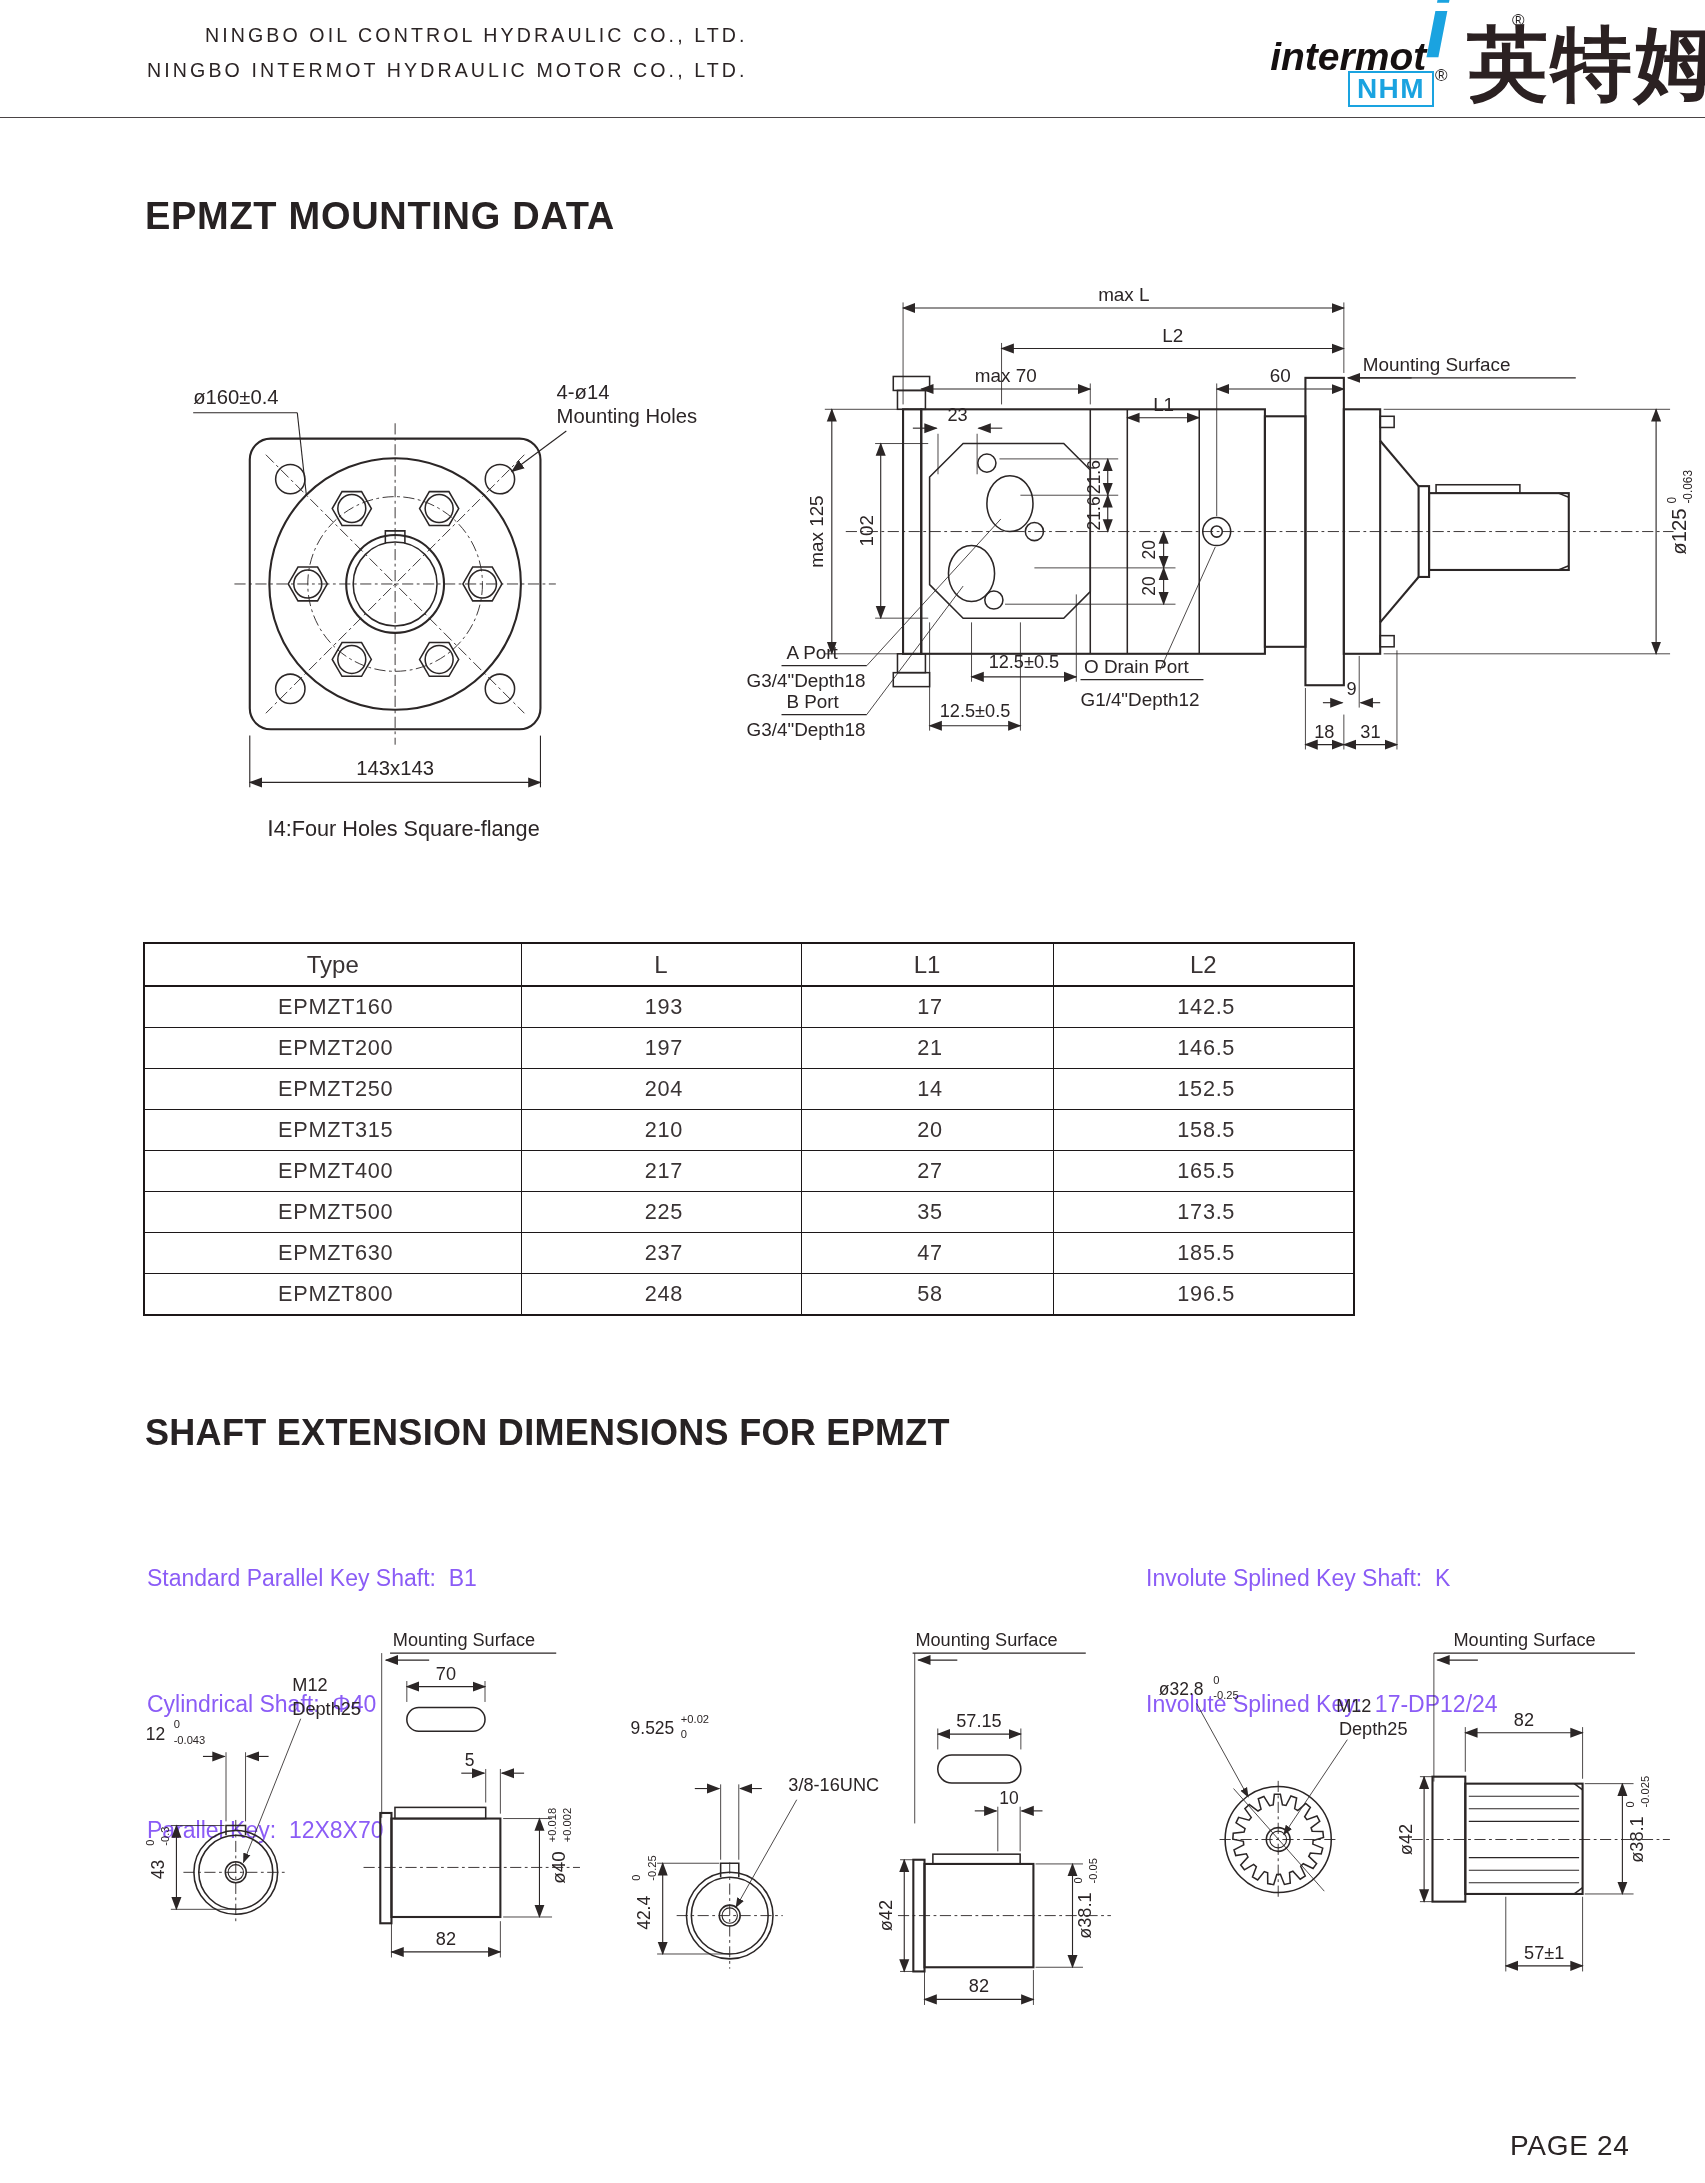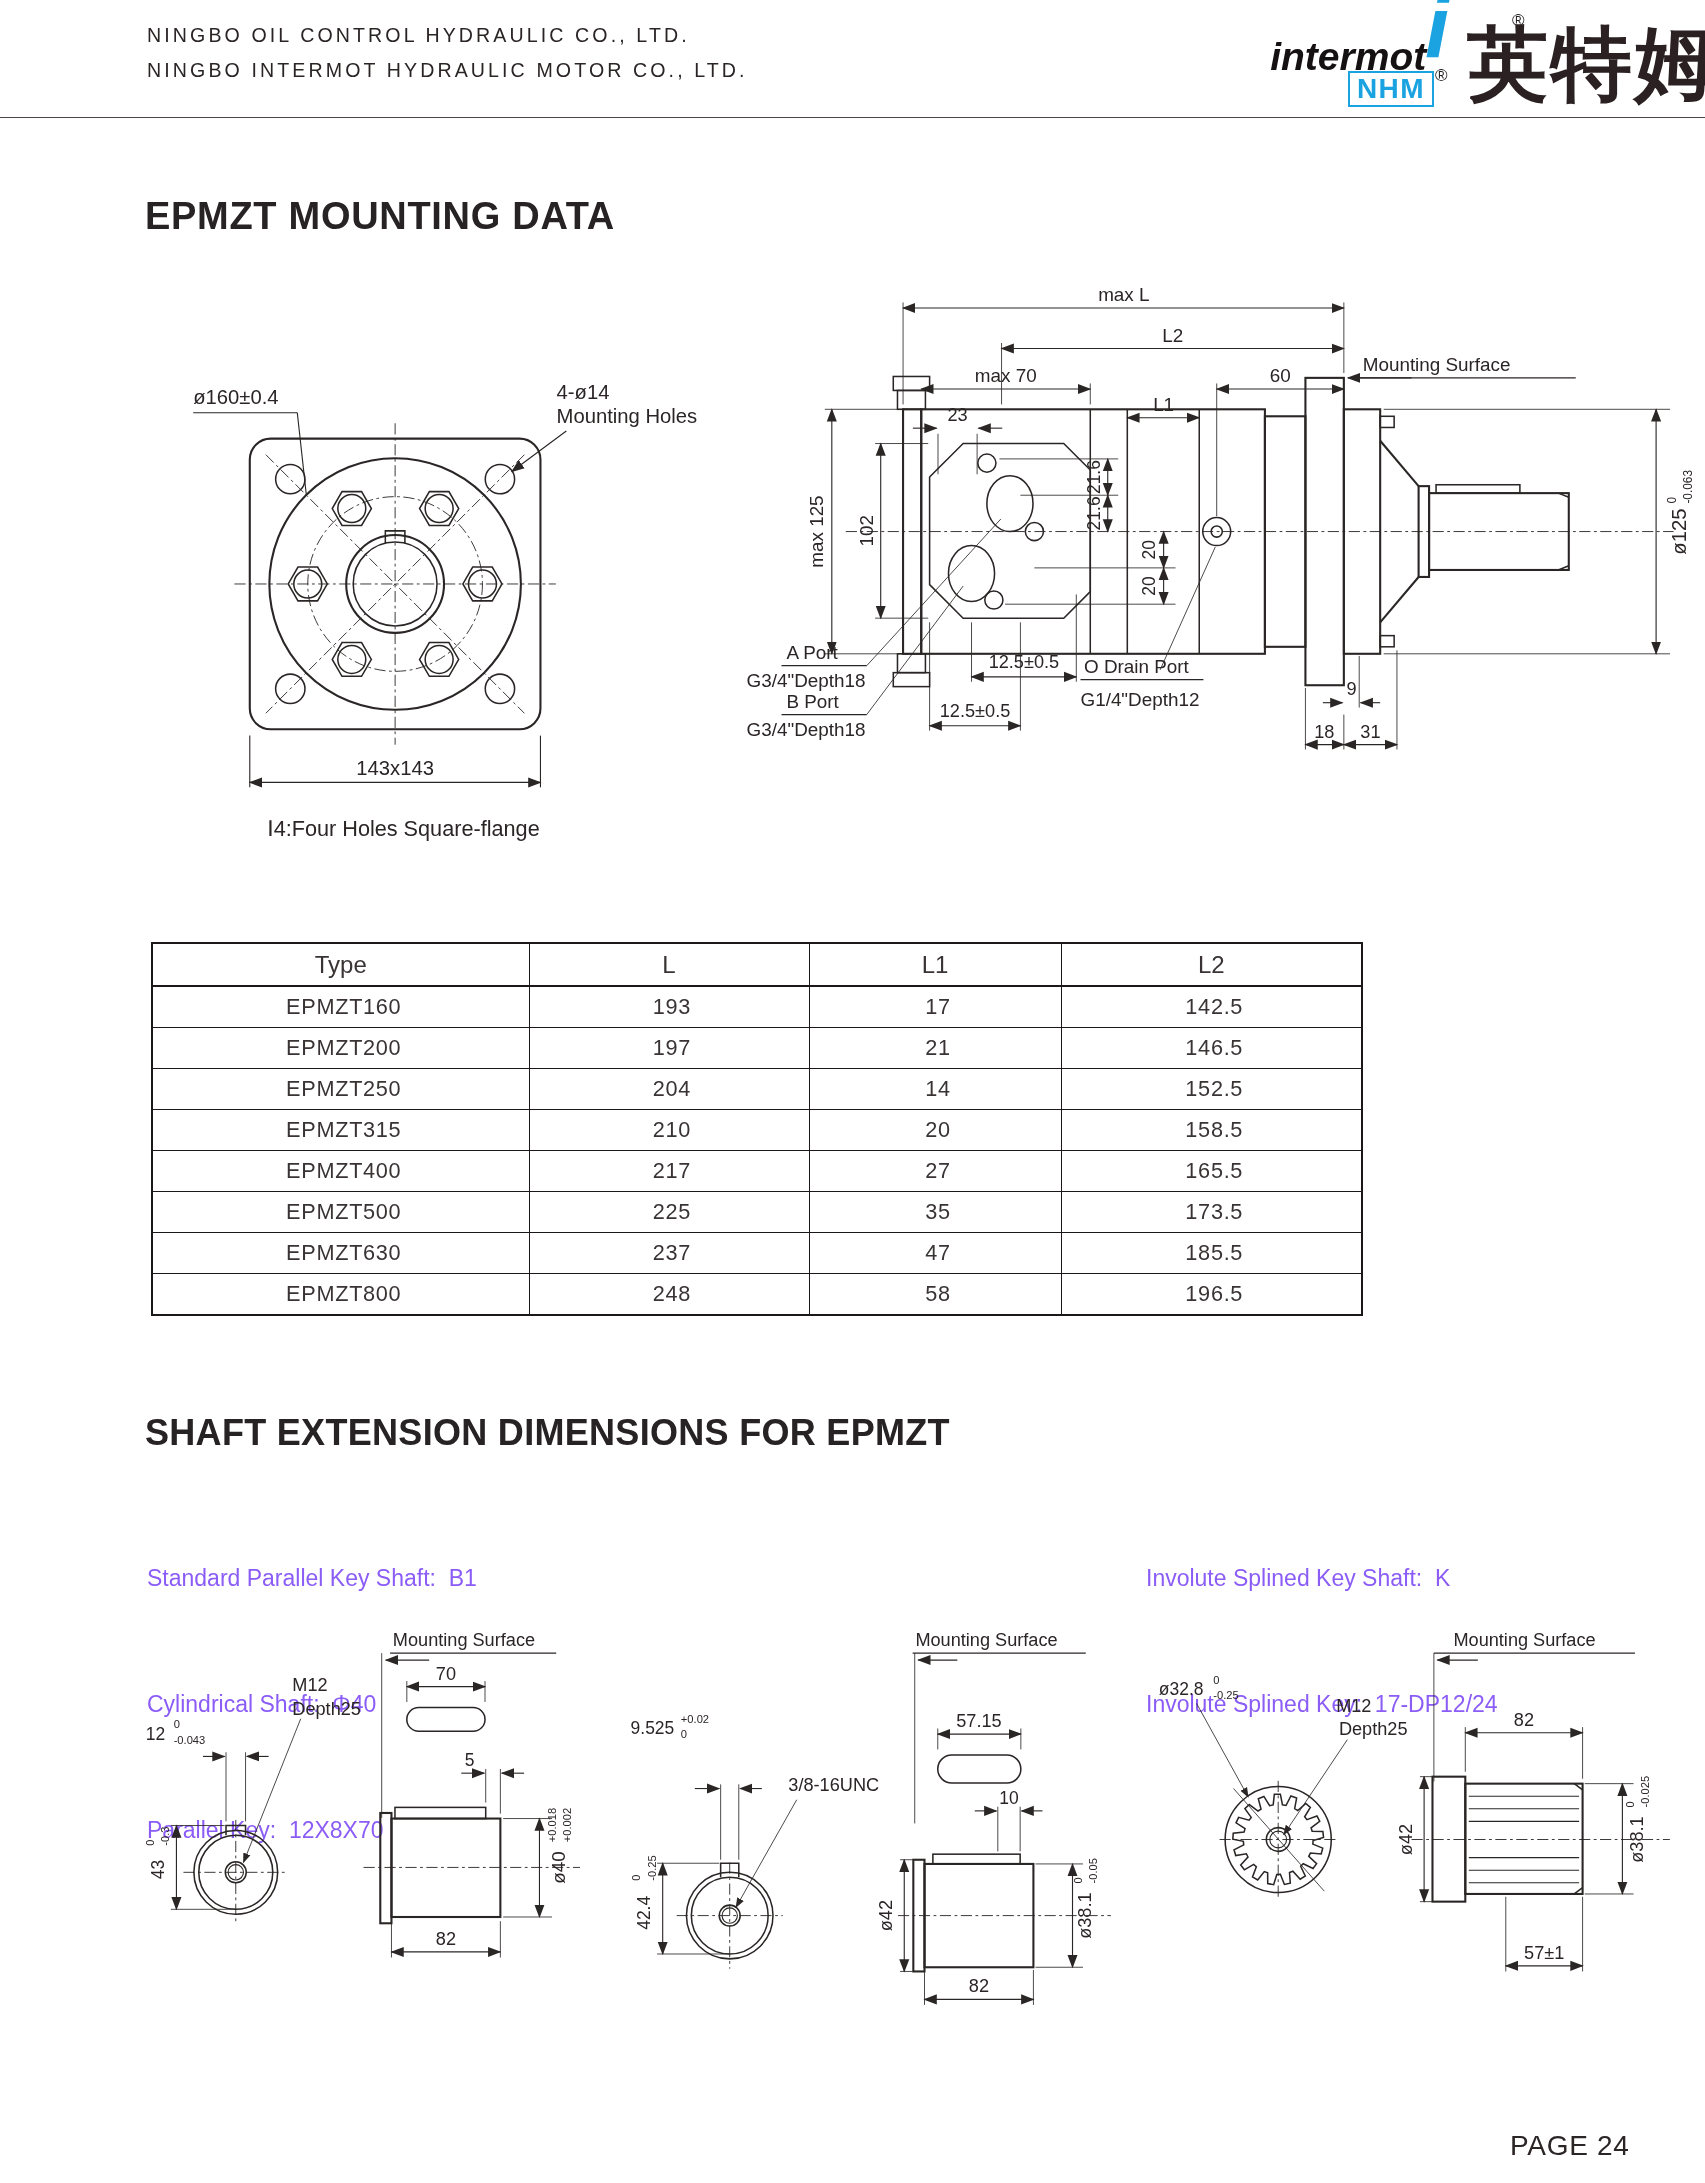--- a/index.html
+++ b/index.html
@@ -1,32 +1,32 @@
 <!DOCTYPE html>
 <html style="font-size:11.2px"><head>
 <meta charset="utf-8">
 <style>
   html,body{margin:0;padding:0;background:#ffffff;}
   body{width:1705px;height:2183px;position:relative;font-family:"Liberation Sans",sans-serif;color:#2a2526;}
   #page{position:absolute;inset:0;background:#fff;overflow:hidden;}
   .abs{position:absolute;}
   
-  .company{left:147px;top:18px;font-size:19.6px;font-weight:500;letter-spacing:3.1px;color:#2b2425;line-height:35px;white-space:nowrap;}
+  .company{left:147px;top:18px;font-size:19.6px;font-weight:500;letter-spacing:3.1px;color:#2b2425;line-height:35px;white-space:nowrap;text-align:right;}
   .rule{left:0;top:117px;width:1705px;height:1.4px;background:#4a4445;}
   .logo{left:1266px;top:7px;width:439px;height:105px;}
   .logo .brand{position:absolute;left:4.2px;top:28px;font-size:39px;font-weight:700;font-style:italic;color:#151011;letter-spacing:0px;}
   .logo .bigi{position:absolute;left:159px;top:-24px;font-size:87px;font-weight:700;font-style:italic;color:#1aa3e0;line-height:1;}
   .logo .reg1{position:absolute;left:246px;top:4.2px;font-size:17px;color:#231f20;}
   .logo .nhmbox{position:absolute;left:82px;top:64px;border:2.8px solid #1aa3e0;color:#1aa3e0;font-size:28px;font-weight:700;letter-spacing:1.4px;padding:0px 7px 1.4px 7px;line-height:31px;}
   .logo .reg2{position:absolute;left:169px;top:59px;font-size:17px;color:#231f20;}
   .logo .cjk{position:absolute;left:201px;top:4.2px;font-size:81px;font-weight:900;color:#2b2122;letter-spacing:2.8px;font-family:sans-serif;white-space:nowrap;}
   .page-title{left:145px;top:187px;font-size:38px;font-weight:600;color:#272223;letter-spacing:0.7px;margin-top:8px;}
   .section-title{left:145px;top:1412px;font-size:36px;font-weight:600;color:#272223;letter-spacing:0.3px;}
   
-  table.mtab{position:absolute;left:143px;top:942px;width:1209px;border-collapse:collapse;table-layout:fixed;margin-left:8px;}
+  table.mtab{position:absolute;left:143px;top:942px;width:1209px;border-collapse:collapse;table-layout:fixed;}
   table.mtab th,table.mtab td{border:1.4px solid #1c1718;text-align:center;vertical-align:middle;font-weight:400;color:#393334;}
   table.mtab th{height:39px;font-size:24px;border-bottom:2.8px solid #1c1718;}
   table.mtab td{height:38px;font-size:21.7px;letter-spacing:0.7px;padding-left:7px;}
   table.mtab{border:2.1px solid #1c1718;}
   
   .shaftcol{font-size:23px;color:#8b5cf6;line-height:42px;white-space:pre;}
   .c1{left:147px;top:1473px;}
   .c2{left:629px;top:1473px;}
   .c3{left:1146px;top:1473px;}
   .pagenum{left:1510px;top:2130px;font-size:28px;color:#2b2526;letter-spacing:0.7px;}

